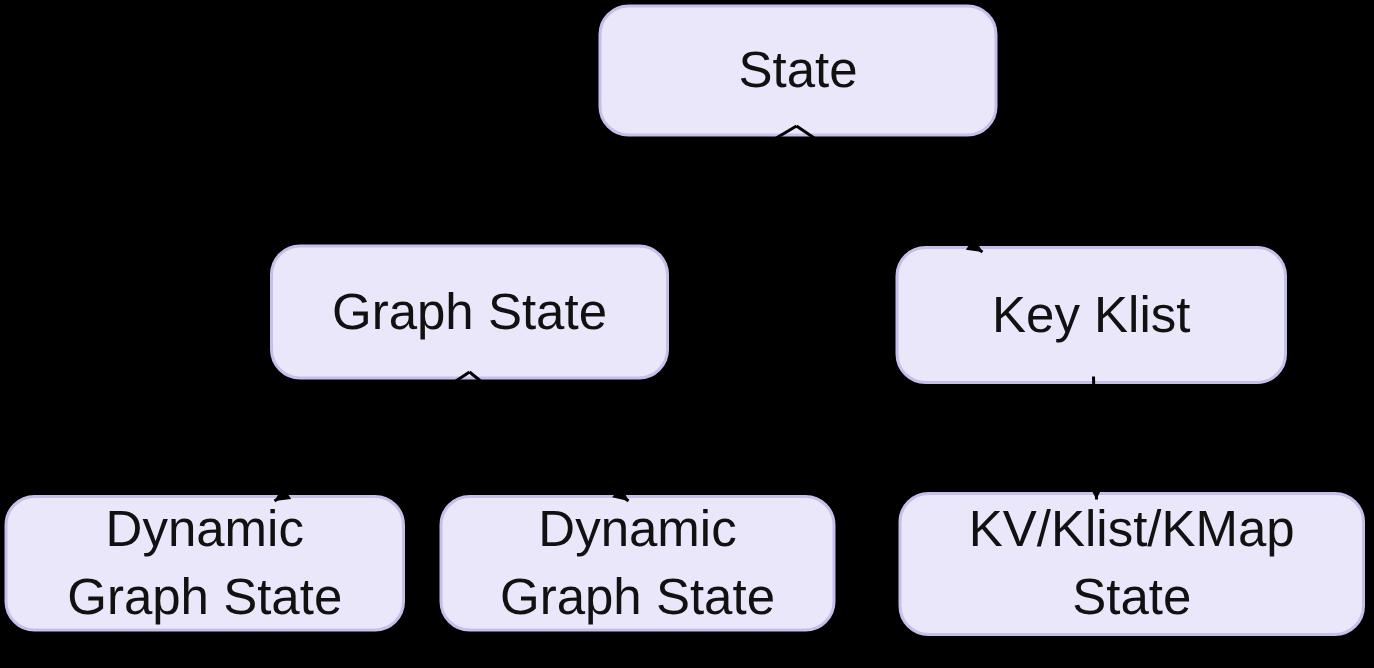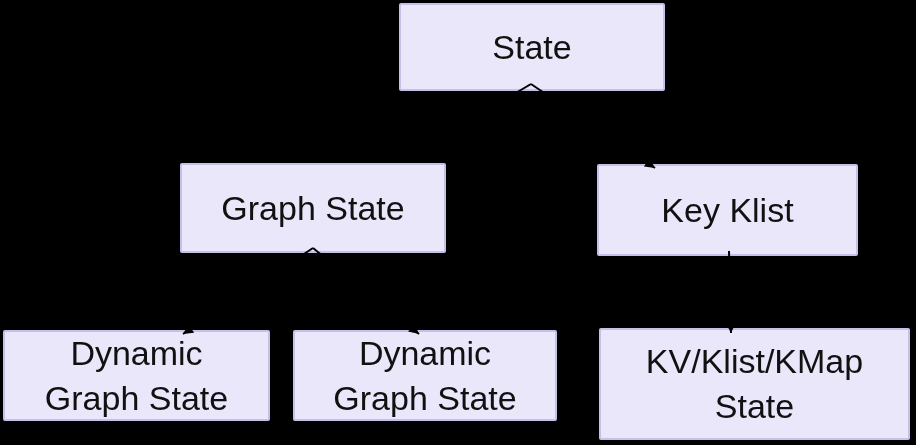--- a/index.html
+++ b/index.html
@@ -13,39 +13,39 @@
     height: 445px;
     background: #000000;
     overflow: hidden;
     font-family: "Liberation Sans", "DejaVu Sans", sans-serif;
   }
   .node {
     position: absolute;
     box-sizing: border-box;
     background: #e9e7f9;
     border: 2.5px solid #c9bde9;
-    border-radius: 2px;
+    border-radius: 20px;
     display: flex;
     align-items: center;
     justify-content: center;
     text-align: center;
     color: #111111;
     font-size: 34px;
     line-height: 45px;
     z-index: 1;
   }
   .node-label {
     white-space: pre-line;
   }
   #node-state                 { left: 399px; top: 3px;   width: 266px; height: 88px; }
   #node-graph-state           { left: 180px; top: 163px; width: 266px; height: 90px; }
   #node-key-state             { left: 597px; top: 164px; width: 261px; height: 92px; }
   #node-dynamic-graph-state-1 { left: 3px;   top: 330px; width: 267px; height: 91px; }
   #node-dynamic-graph-state-2 { left: 293px; top: 330px; width: 264px; height: 91px; }
-  #node-kv-klist-kmap-state   { left: 599px; top: 328px; width: 311px; height: 112px; }
+  #node-kv-klist-kmap-state   { left: 599px; top: 328px; width: 311px; height: 96px; }
   .edges-layer {
     position: absolute;
     left: 0;
     top: 0;
     width: 916px;
     height: 445px;
     z-index: 5;
     pointer-events: none;
   }
   .edge {

